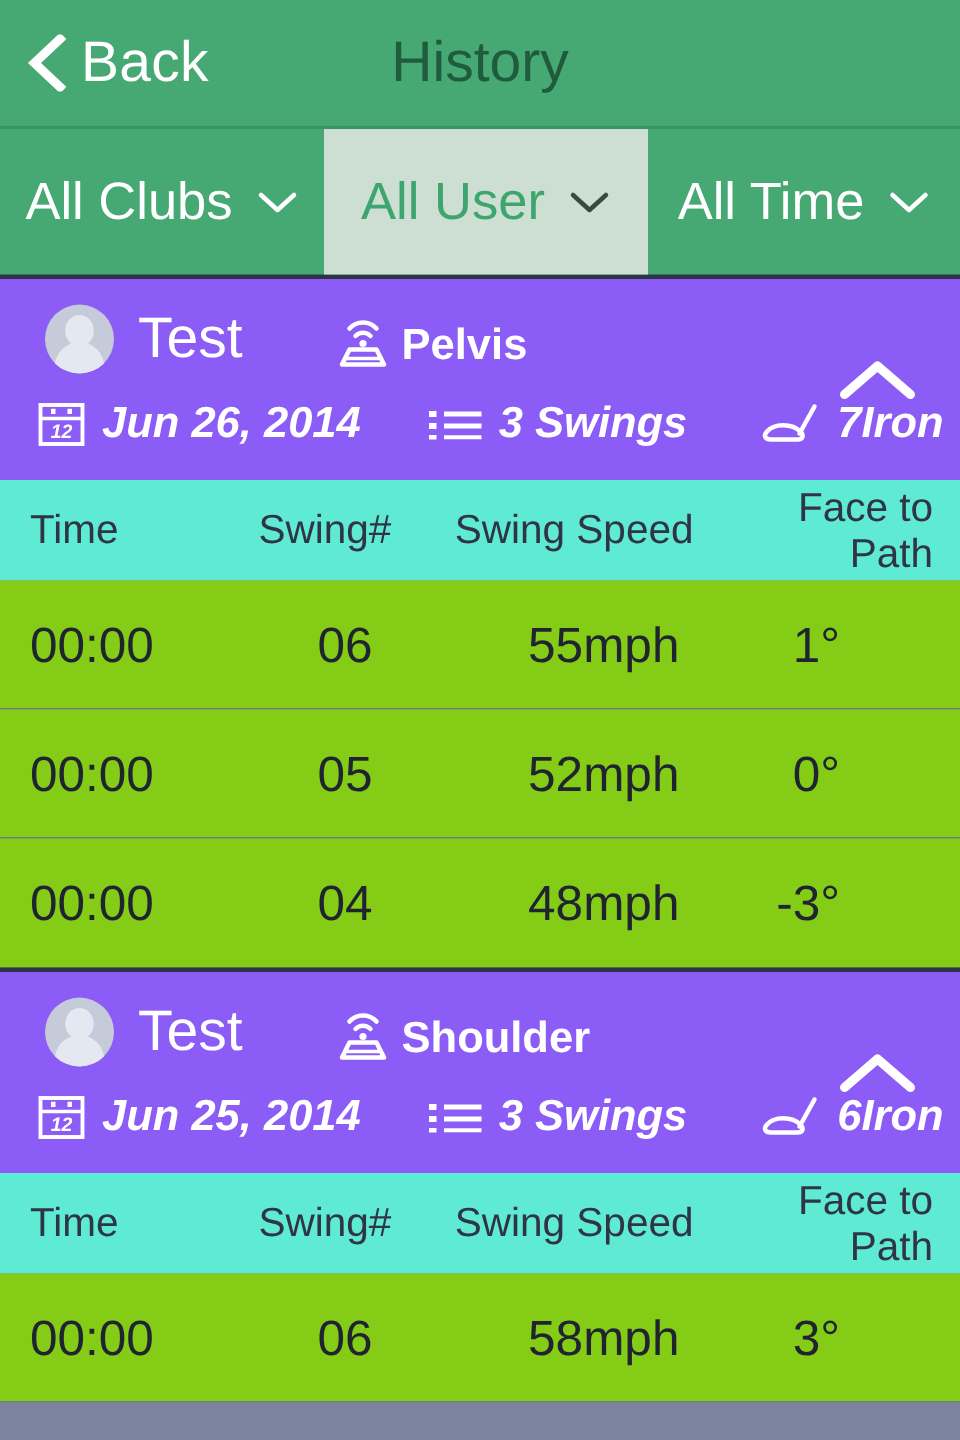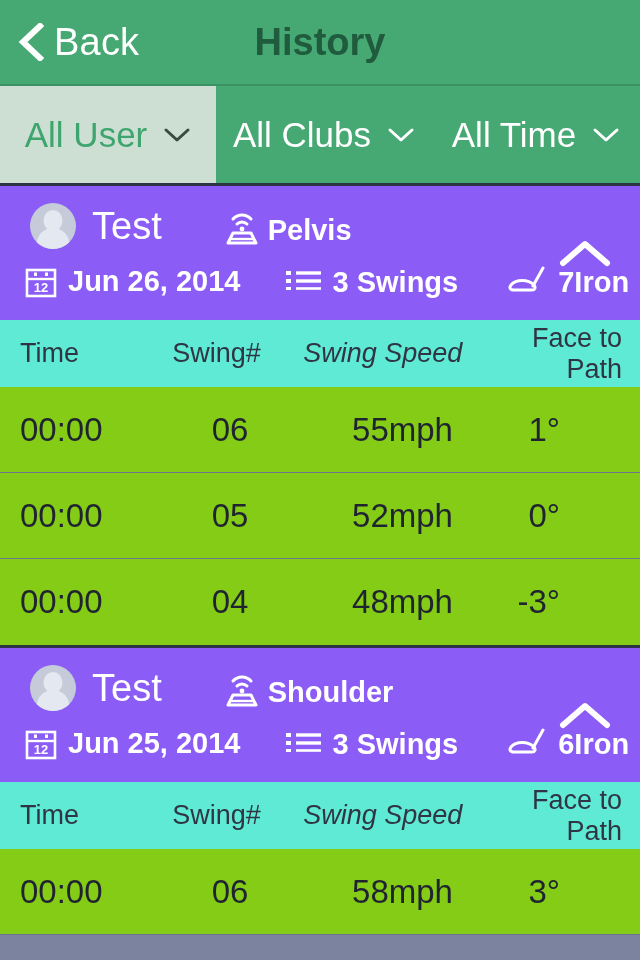--- a/index.html
+++ b/index.html
@@ -21,21 +21,21 @@
   .back-btn {
     display:flex; align-items:center; gap:10px;
     padding-left:18px; height:100%;
     cursor:pointer;
   }
   .back-chevron { width:26px; height:38px; display:block; }
   .back-label { color:#ffffff; font-size:38px; letter-spacing:0.2px; }
   .nav-title {
     position:absolute; left:0; right:0; top:0; bottom:0;
     display:flex; align-items:center; justify-content:center;
-    color:#1f5b3c; font-size:38px; font-weight:bold;
+    color:#1f5b3c; font-size:38px; font-weight:normal;
     pointer-events:none;
   }
 
   
   .filterbar {
     height:100px; background:#46a873;
     display:flex; align-items:stretch;
     border-bottom:3px solid #2b3345;
   }
   .filter-seg {
@@ -72,21 +72,21 @@
   }
   .avatar .body {
     position:absolute; left:50%; top:25px; transform:translateX(-50%);
     width:33px; height:30px; border-radius:17px 17px 0 0; background:#e4e8f0;
   }
   .user-name { color:#ffffff; font-size:38px; margin-left:16px; }
 
   .sensor-group { display:flex; align-items:flex-end; margin-left:58px; }
   .sensor-label { color:#ffffff; font-size:29px; font-weight:bold; margin-left:10px; }
 
-  .meta-item { display:flex; align-items:flex-start; }
+  .meta-item { display:flex; align-items:flex-end;font-style:italic; }
   .meta-text { color:#ffffff; font-size:29px; font-weight:bold; margin-left:10px; }
   .meta-item.swings { margin-left:44px; }
   .meta-item.club { margin-left:48px; }
 
   .collapse-btn {
     position:absolute; right:22px; top:50%; transform:translateY(-50%);
     width:66px; height:60px;
     display:flex; align-items:center; justify-content:center;
     cursor:pointer;
   }
@@ -104,52 +104,52 @@
     color:#1f2430; font-size:33px;
     border-bottom:1px solid #6d7591;
   }
   .data-row.last { border-bottom:none; }
 
   .c-time  { width:155px; padding-left:20px; text-align:left; }
   .c-swing { width:150px; text-align:center; }
   .c-speed { width:195px; text-align:center; }
   .c-face  { flex:1 1 auto; text-align:right; padding-right:80px; }
   .col-head .c-face { padding-right:18px; }
-  .col-head .c-speed { width:205px;font-style:italic; }
+  .col-head .c-speed { width:205px; }
 
   .divider-dark { height:3px; background:#2b3345; }
 </style>
 </head>
 <body>
 
 <div id="app">
 
   <div class="navbar">
     <div class="back-btn">
       <svg class="back-chevron" viewBox="0 0 26 38">
         <polyline points="22,3 5,19 22,35" fill="none" stroke="#ffffff" stroke-width="6" stroke-linecap="square" stroke-linejoin="miter"></polyline>
       </svg>
       <span class="back-label">Back</span>
     </div>
     <div class="nav-title">History</div>
   </div>
 
   <div class="filterbar">
 
+    <div class="filter-seg seg-clubs">
+      <span>All Clubs</span>
+      <svg class="chev-down" viewBox="0 0 28 16">
+        <polyline points="3,3 14,13 25,3" fill="none" stroke="#ffffff" stroke-width="3" stroke-linecap="round" stroke-linejoin="round"></polyline>
+      </svg>
+    </div>
+
     <div class="filter-seg seg-user">
       <span>All User</span>
       <svg class="chev-down" viewBox="0 0 28 16">
         <polyline points="3,3 14,13 25,3" fill="none" stroke="#3b4a40" stroke-width="3" stroke-linecap="round" stroke-linejoin="round"></polyline>
-      </svg>
-    </div>
-
-    <div class="filter-seg seg-clubs">
-      <span>All Clubs</span>
-      <svg class="chev-down" viewBox="0 0 28 16">
-        <polyline points="3,3 14,13 25,3" fill="none" stroke="#ffffff" stroke-width="3" stroke-linecap="round" stroke-linejoin="round"></polyline>
       </svg>
     </div>
 
     <div class="filter-seg seg-time">
       <span>All Time</span>
       <svg class="chev-down" viewBox="0 0 28 16">
         <polyline points="3,3 14,13 25,3" fill="none" stroke="#ffffff" stroke-width="3" stroke-linecap="round" stroke-linejoin="round"></polyline>
       </svg>
     </div>
 

